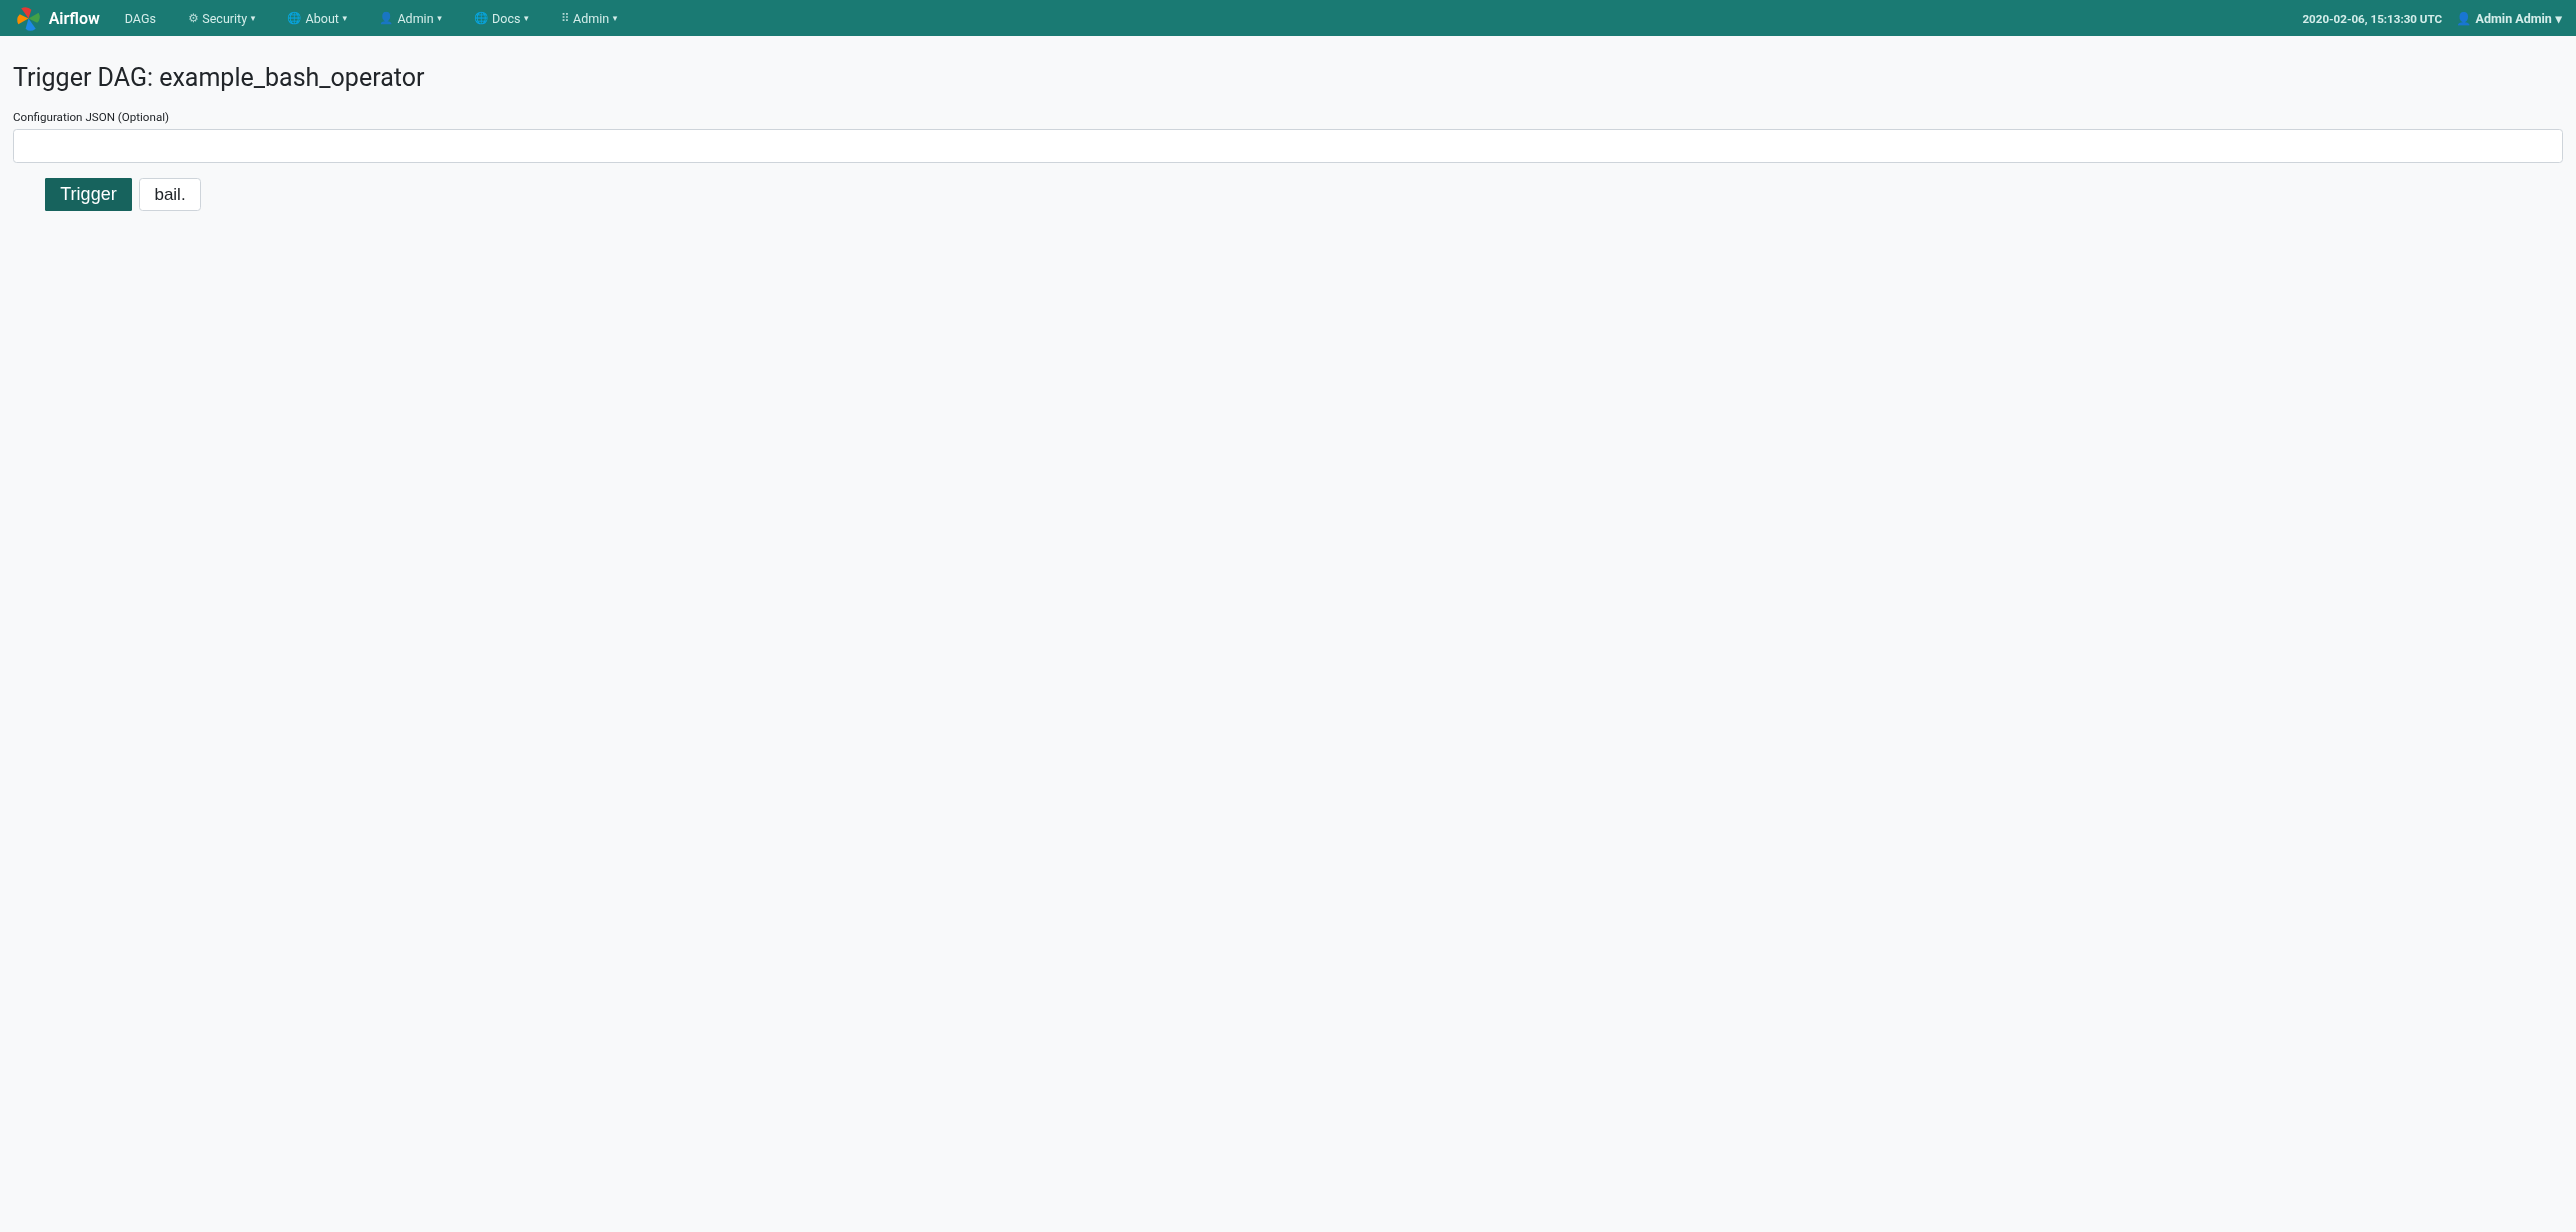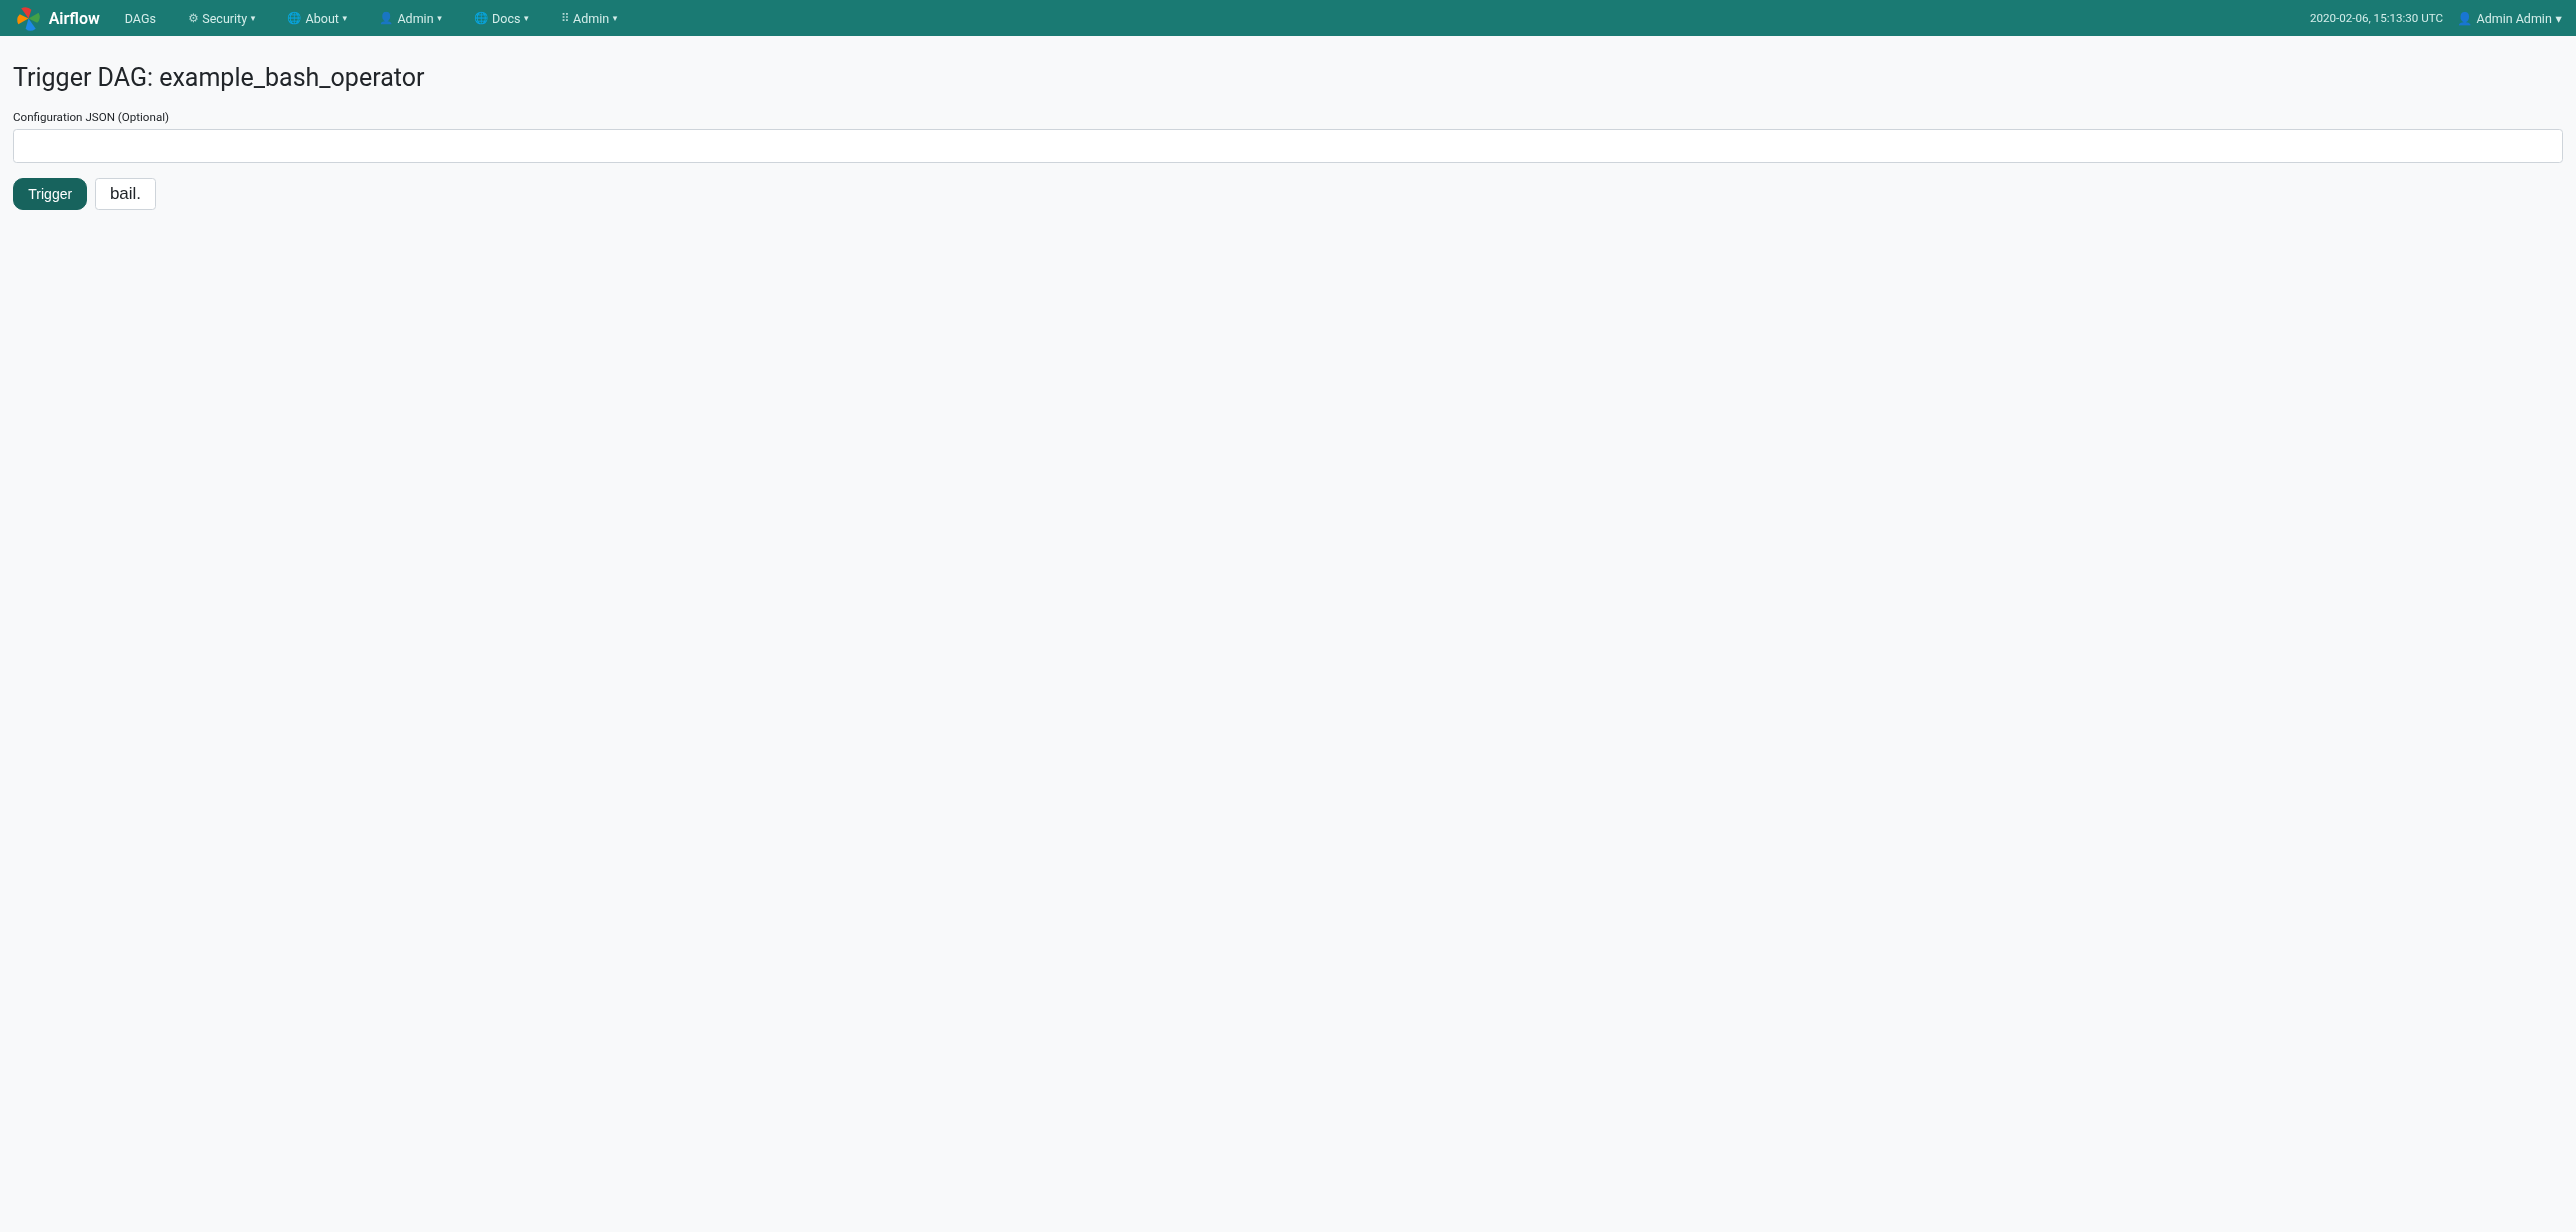--- a/index.html
+++ b/index.html
@@ -63,23 +63,24 @@
       white-space: nowrap;
       text-decoration: none;
     }
 
     .nav-item .caret {
       font-size: 9px;
     }
 
     .nav-right {
       display: flex;
-      align-items: center;
+      align-items: flex-end;
       gap: 14.3px;
       margin-left: auto;
+      font-weight: bold;
     }
 
     .nav-datetime {
       color: #d4edea;
       font-size: 11.6px;
     }
 
     .nav-user {
       color: #d4edea;
       font-size: 12.5px;
@@ -126,25 +127,26 @@
     .btn-row {
       display: flex;
       gap: 7.2px;
       margin-top: 14.3px;
     }
 
     .btn-trigger {
       background-color: #17635d;
       color: #ffffff;
       border: 0.9px solid #17635d;
-      border-radius: 10px;
+      border-radius: 1px;
       padding: 5.4px 14.3px;
-      font-size: 14px;
-      cursor: pointer;
-      font-weight: 400;
+      font-size: 18px;
+      cursor: pointer;
+      font-weight: 400;
+      margin-left: 32px;
     }
 
     .btn-bail {
       background-color: #ffffff;
       color: #212529;
       border: 0.9px solid #ced4da;
       border-radius: 3.6px;
       padding: 5.4px 14.3px;
       font-size: 17px;
       cursor: pointer;

